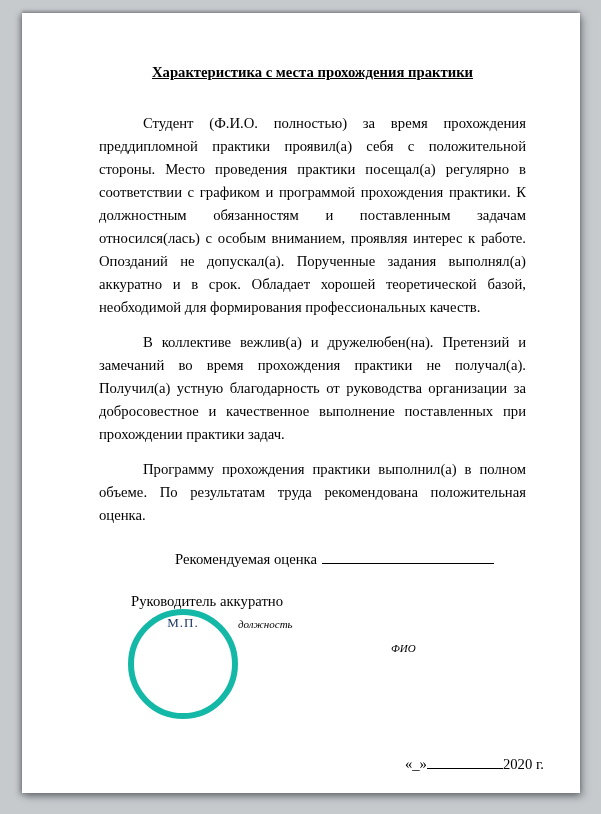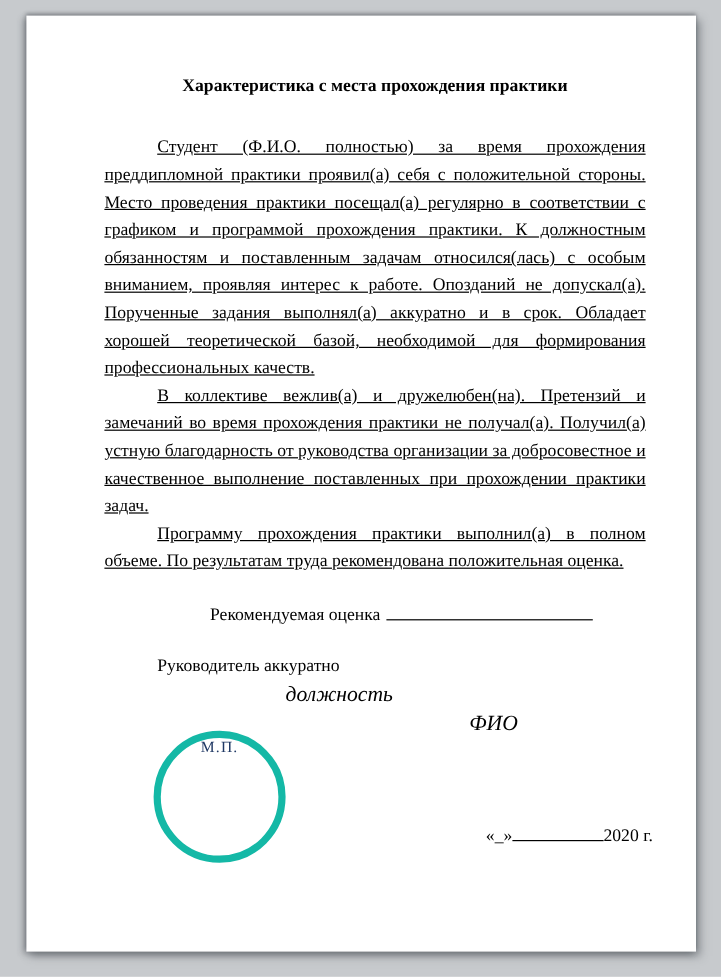--- a/index.html
+++ b/index.html
@@ -35,26 +35,26 @@
     padding: 48px 42px 0 65px;
     font-size: 14.7px;
     line-height: 23px;
   }
   .doc-title {
     margin: 0 0 28px 0;
     font-size: 14.7px;
     font-weight: bold;
     text-align: center;
     line-height: 23px;
+    text-decoration: underline;
   }
   .para {
-    margin: 0;
+    margin: 12px;
     text-align: justify;
     text-indent: 44px;
-    text-decoration: underline;
   }
   .sig-block {
     margin-left: 44px;
   }
   .grade-line {
     margin-top: 21px;
     white-space: nowrap;
     text-align: center;
   }
   .blank {
@@ -74,21 +74,21 @@
   }
   .slash {
     display: inline-block;
     font-style: italic;
     padding: 0 1px;
   }
   .labels-row {
     position: relative;
     height: 20px;
     font-style: italic;
-    font-size: 18px;
+    font-size: 11px;
   }
   .label-position {
     position: absolute;
     left: 107px;
     top: 0;
   }
   .label-fio {
     position: absolute;
     left: 260px;
     top: 0;
@@ -107,21 +107,21 @@
     align-items: flex-start;
     justify-content: center;
   }
   .stamp-text {
     color: #1f3864;
     font-size: 13px;
     letter-spacing: 1px;
   }
   .date-line {
     position: absolute;
-    top: 672px;
+    top: 740px;
     right: 36px;
     font-size: 14.7px;
     white-space: nowrap;
   }
   .blank.date { width: 76px; }
 </style>
 </head>
 <body>
 
 <div class="canvas">

